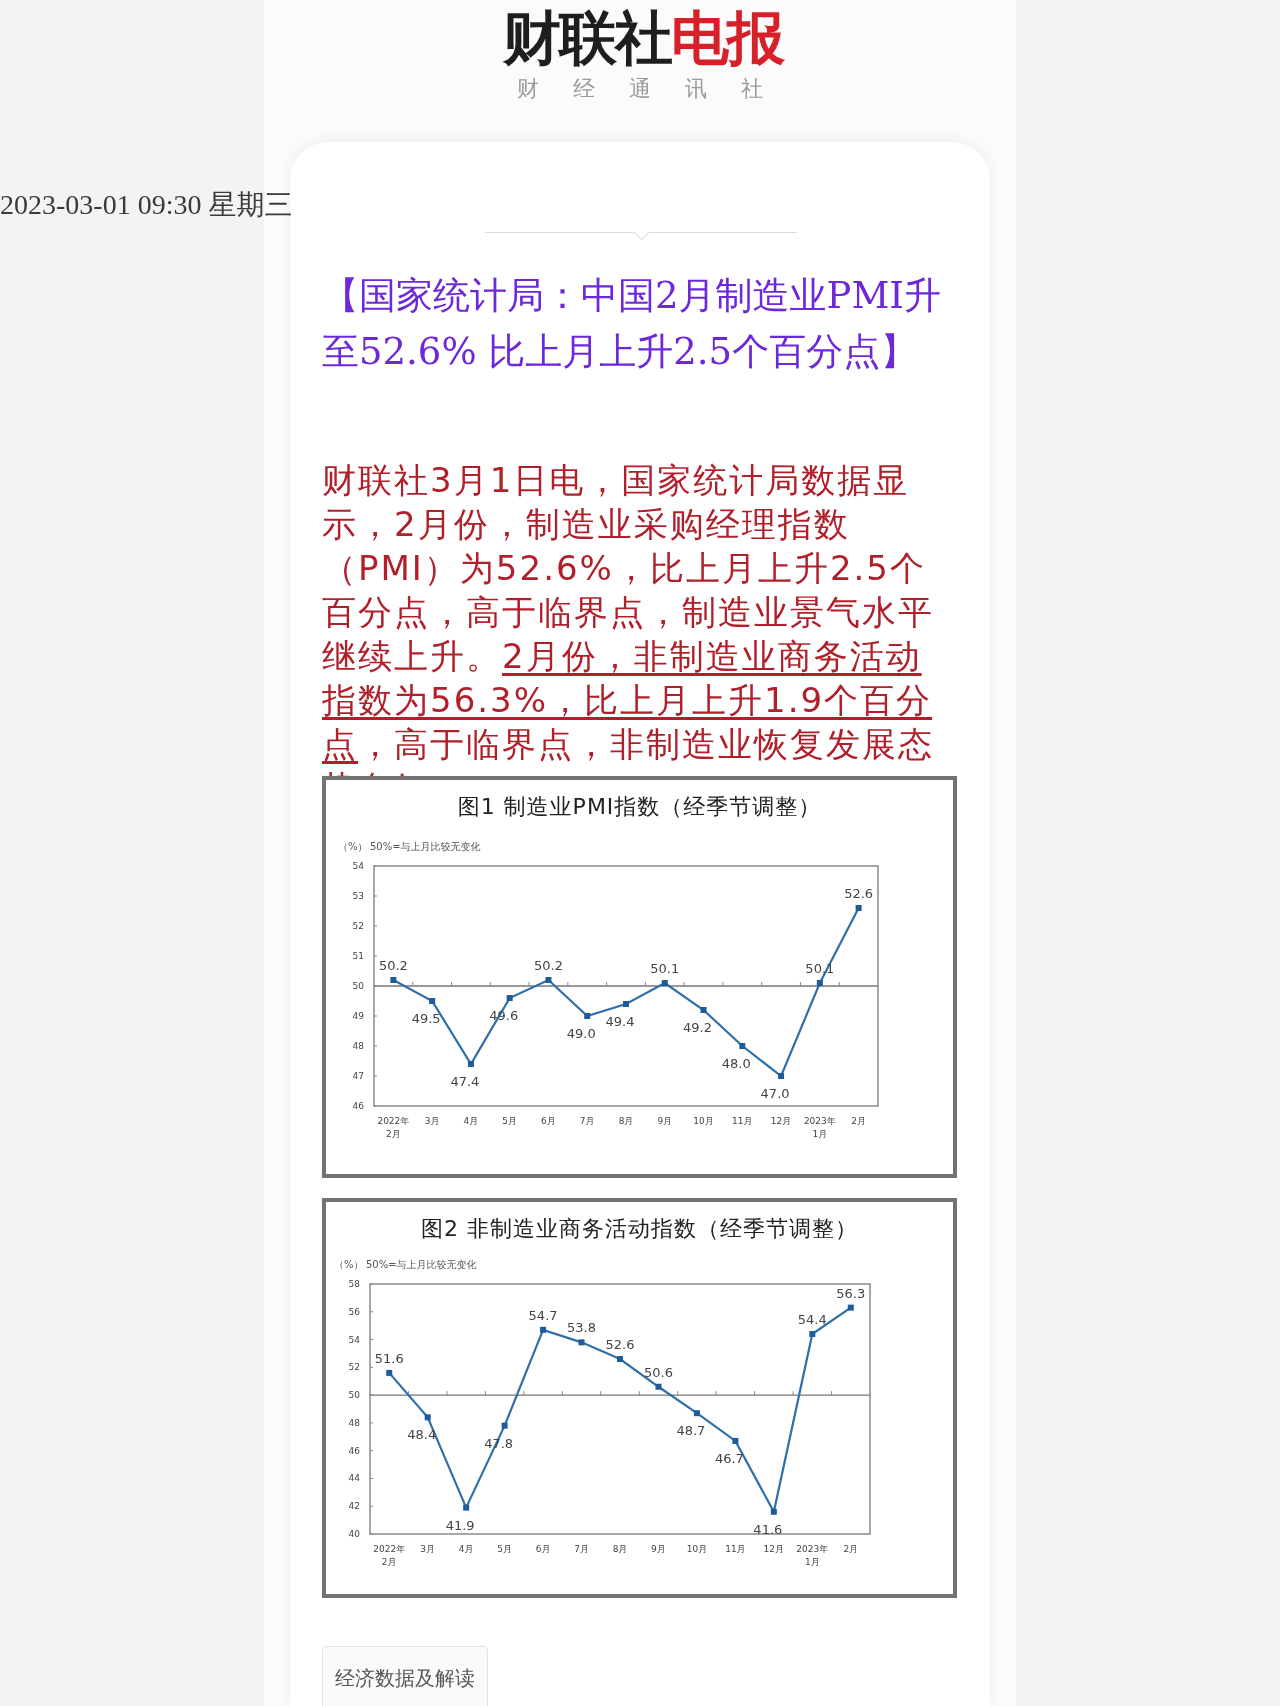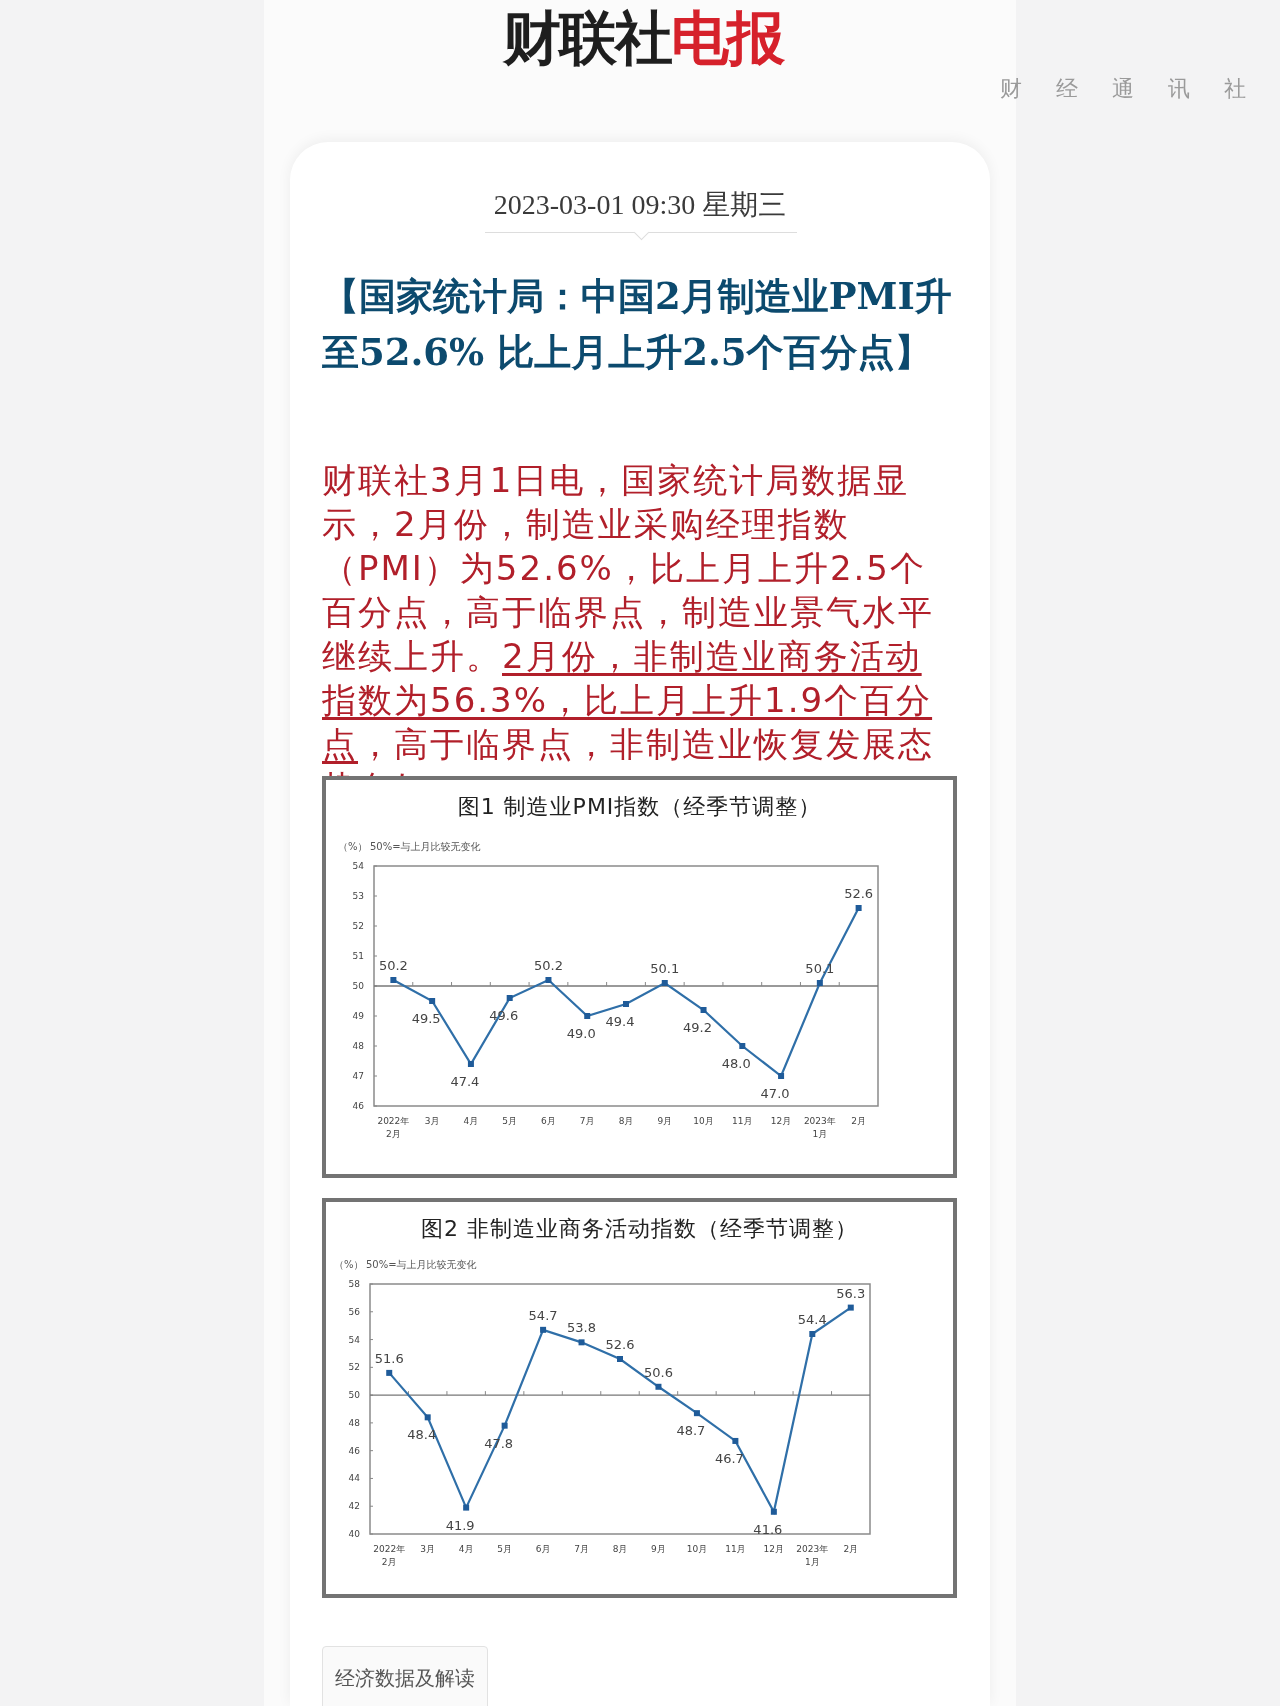--- a/index.html
+++ b/index.html
@@ -13,46 +13,46 @@
     background:#fbfbfb;
   }
   .brand-main {
     position:absolute; top:6px; left:3px; width:1280px; text-align:center;
     font-size:58px; font-weight:900; letter-spacing:-2px; line-height:64px;
     font-family:"DejaVu Sans", sans-serif;
   }
   .brand-main .dark { color:#1e1e1e; }
   .brand-main .red { color:#d6212b; }
   .brand-sub {
-    position:absolute; top:74px; left:0; width:1280px; text-align:right;
+    position:absolute; top:74px; left:0; width:1280px; text-align:center;
     font-size:22px; color:#9a9a9a; letter-spacing:34px; padding-left:34px;
     box-sizing:border-box;
   }
   .card {
     position:absolute; left:290px; top:142px; width:700px; height:1564px;
     background:#ffffff; border-radius:38px 38px 0 0;
     box-shadow:0 -2px 14px rgba(0,0,0,0.06);
   }
   .date {
-    position:absolute; top:186px; left:0; width:1280px; text-align:center;
+    position:absolute; top:186px; left:0; width:1280px; text-align:left;
     font-family:"Liberation Serif", "DejaVu Serif", serif;
     font-size:28px; color:#3a3a3a;
   }
   .date-rule {
     position:absolute; top:232px; left:485px; width:312px; height:1px; background:#dddddd;
   }
   .date-notch {
     position:absolute; top:227px; left:636px; width:10px; height:10px;
     border-right:1px solid #dddddd; border-bottom:1px solid #dddddd;
     transform:rotate(45deg); background:#fff;
   }
   .headline {
     position:absolute; left:322px; top:268px; width:630px;
     font-family:"DejaVu Serif", "Liberation Serif", serif;
-    color:#0c4a6e; font-size:37px; line-height:56px; font-weight:700;
+    color:#6d28d9; font-size:37px; line-height:56px; font-weight:400;
   }
   .body-text {
     position:absolute; left:322px; top:458px; width:620px;
     color:#b11f2a; font-size:34px; line-height:44px; letter-spacing:2px;
     font-family:"DejaVu Sans", sans-serif;
   }
   .body-text .u { text-decoration:underline; text-underline-offset:5px; }
 
   .chart-box {
     position:absolute; left:322px; width:635px; background:#fff;

